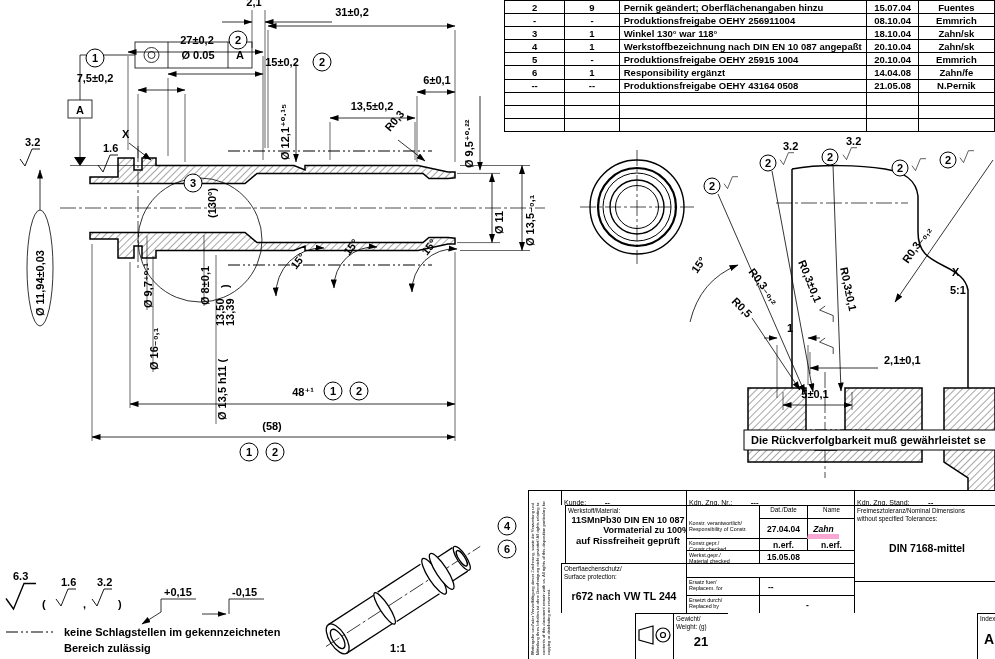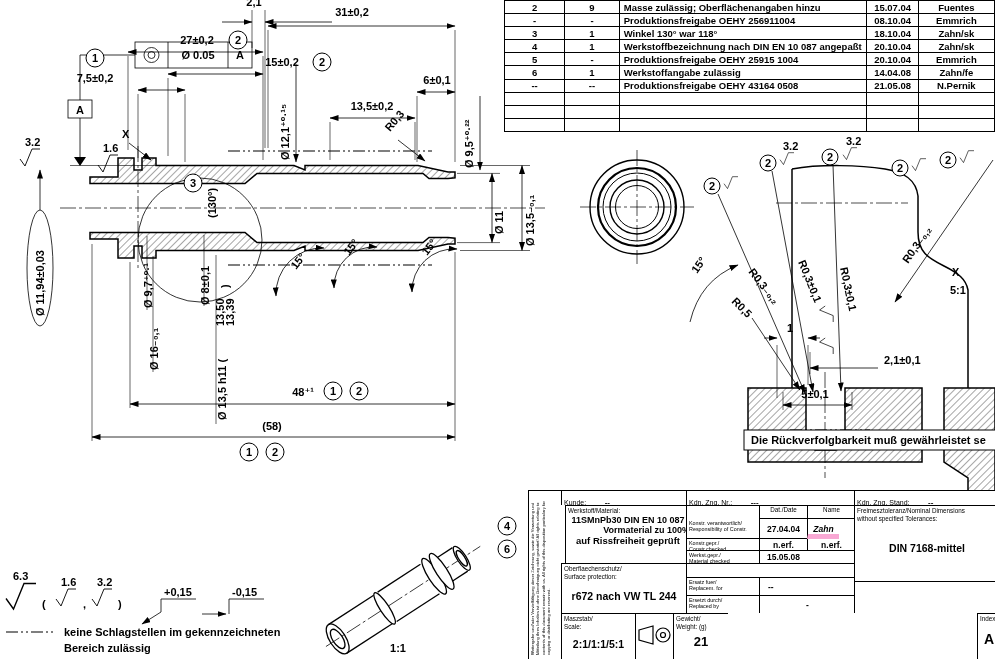--- a/index.html
+++ b/index.html
@@ -331,21 +331,21 @@
         <col style="width:63px">
         <col style="width:57px">
         <col style="width:248px">
         <col style="width:52px">
         <col style="width:78px">
       </colgroup>
   <tbody>
         <tr>
     <td>2</td>
     <td>9</td>
-    <td class="d">Masse zulässig; Oberflächenangaben hinzu</td>
+    <td class="d">Pernik geändert; Oberflächenangaben hinzu</td>
     <td>15.07.04</td>
     <td>Fuentes</td>
   </tr>
   <tr>
     <td>-</td>
     <td>-</td>
     <td class="d">Produktionsfreigabe OEHY 256911004</td>
     <td>08.10.04</td>
     <td>Emmrich</td>
   </tr>
@@ -366,21 +366,21 @@
   <tr>
     <td>5</td>
     <td>-</td>
     <td class="d">Produktionsfreigabe OEHY 25915 1004</td>
     <td>20.10.04</td>
     <td>Emmrich</td>
   </tr>
   <tr>
     <td>6</td>
     <td>1</td>
-    <td class="d">Werkstoffangabe zulässig</td>
+    <td class="d">Responsibility ergänzt</td>
     <td>14.04.08</td>
     <td>Zahn/fe</td>
   </tr>
   <tr>
     <td>--</td>
     <td>--</td>
     <td class="d">Produktionsfreigabe OEHY 43164 0508</td>
     <td>21.05.08</td>
     <td>N.Pernik</td>
   </tr>
@@ -420,25 +420,20 @@
   <div class="c" style="left:36px;top:14px;width:125px;height:58px;">
     <div class="lbl">Werkstoff/Material:</div>
     <div style="font-size:9px;font-weight:bold;text-align:center;">11SMnPb30  DIN EN 10 087</div>
     <div style="font-size:9px;font-weight:bold;text-align:right;">Vormaterial zu 100%</div>
     <div style="font-size:9.5px;font-weight:bold;text-align:center;">auf Rissfreiheit geprüft</div>
   </div>
   <div class="c" style="left:32px;top:72px;width:125px;height:50px;">
     <div class="lbl">Oberflaechenschutz/</div>
     <div class="lbl" style="padding-top:0;">Surface protection:</div>
     <div class="vmd" style="margin-top:10px;">r672 nach VW TL 244</div>
-  </div>
-  <div class="c" style="left:32px;top:122px;width:74px;height:47px;">
-    <div class="lbl">Maszstab/</div>
-    <div class="lbl" style="padding-top:0;">Scale:</div>
-    <div class="vmd" style="margin-top:8px;">2:1/1:1/5:1</div>
   </div>
   <div class="c" style="left:106px;top:122px;width:38px;height:47px;">
     <svg width="36" height="44" viewBox="0 0 36 44">
       <polygon points="3,16 17,12 17,30 3,26" fill="none" stroke="#000" stroke-width="1.2"></polygon>
       <circle cx="27" cy="21" r="7" fill="none" stroke="#000" stroke-width="1.2"></circle>
       <circle cx="27" cy="21" r="2.5" fill="none" stroke="#000" stroke-width="1.2"></circle>
     </svg>
   </div>
   <div class="c" style="left:144px;top:122px;width:55px;height:47px;">
     <div class="lbl">Gewicht/</div>

